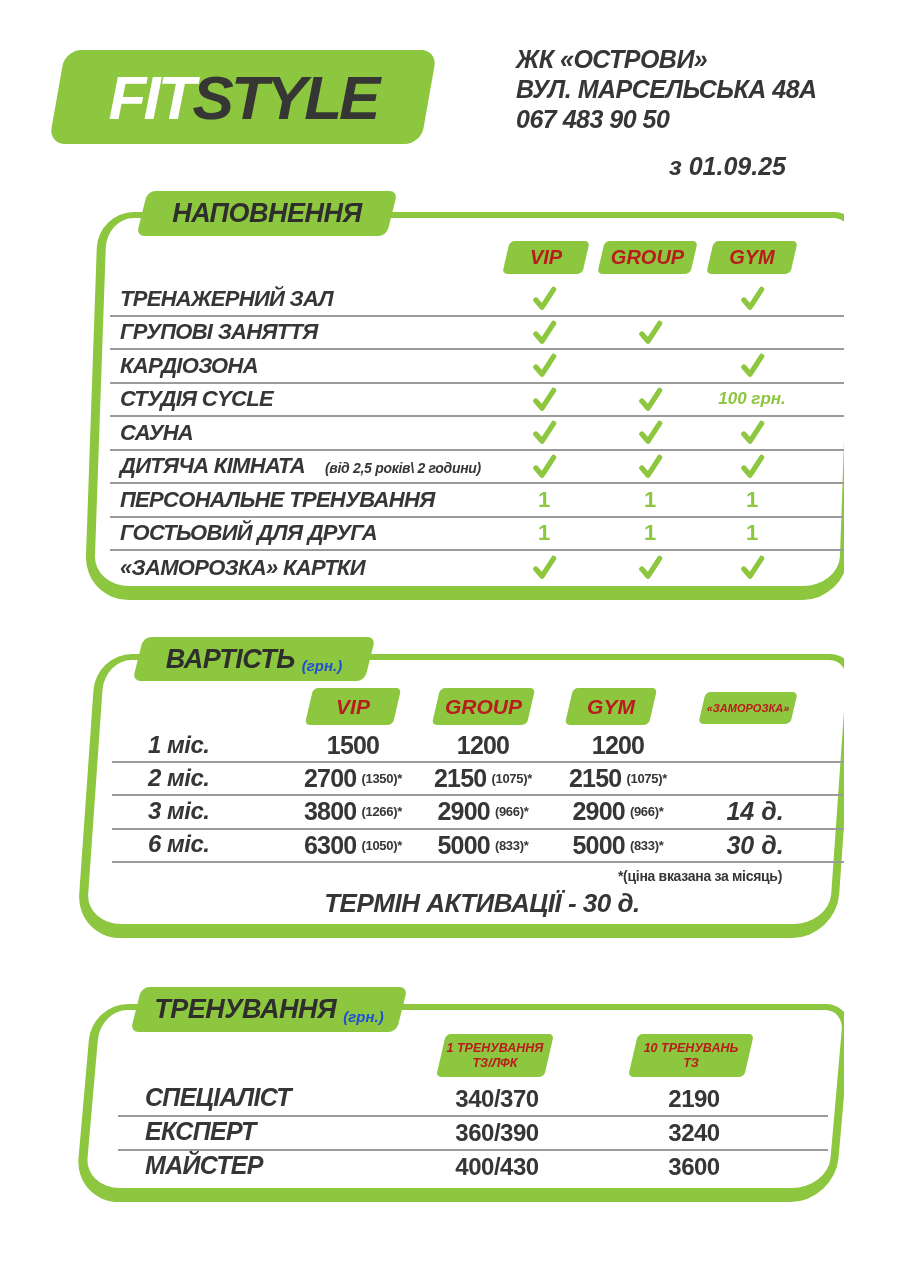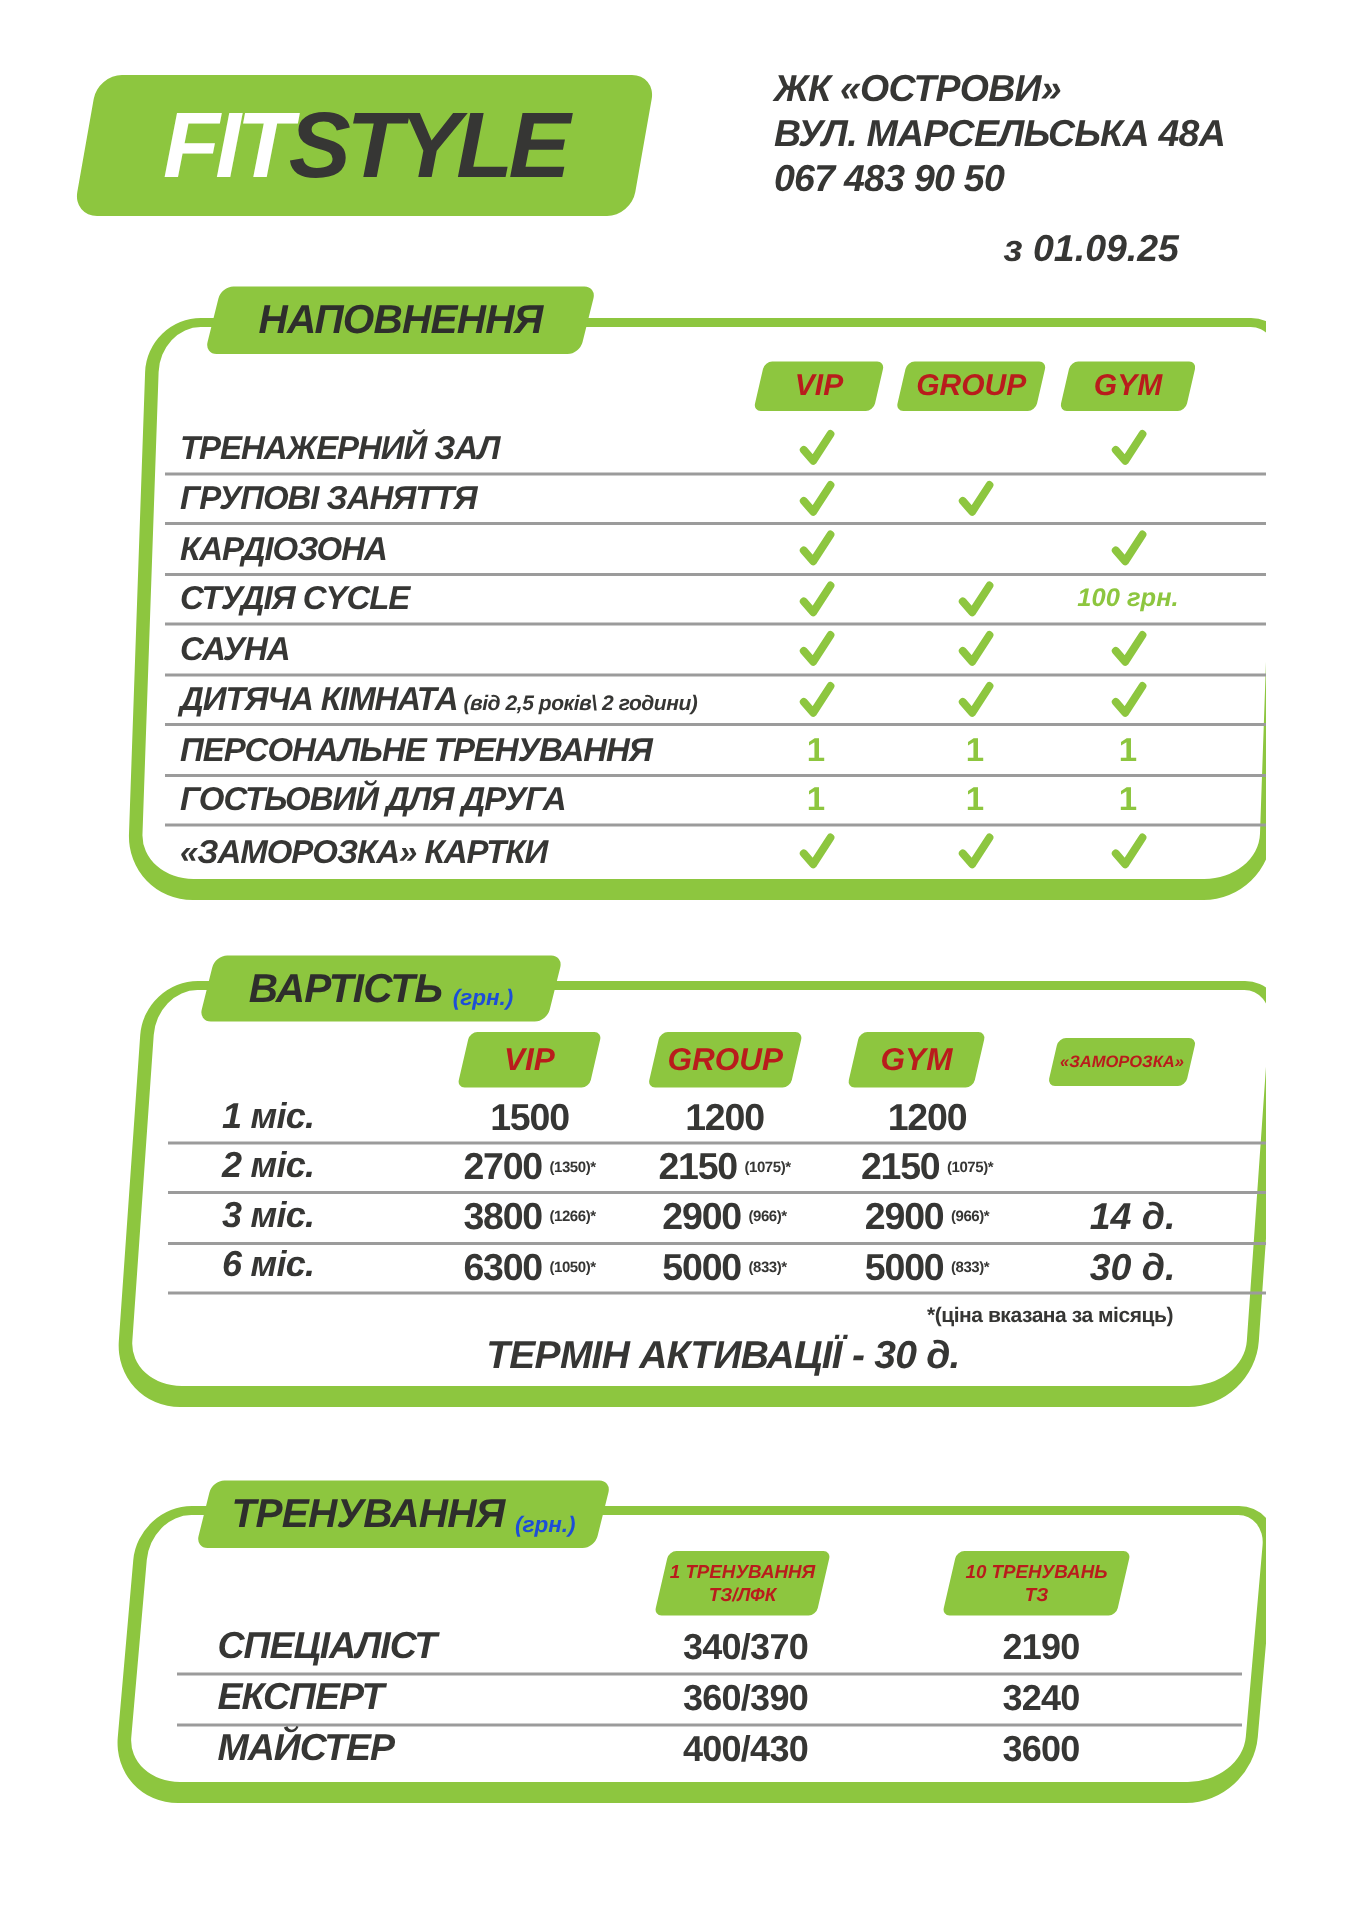--- a/index.html
+++ b/index.html
@@ -56,38 +56,38 @@
   .cb3{ top:1034px; height:43px; } .cb3 span{ font-size:12.5px; line-height:15px; }
   .cb3-one{ left:441px; width:108px; } .cb3-ten{ left:633px; width:116px; }
 
   
   .fill-rows{ position:absolute; left:110px; top:283px; width:744px; z-index:1; }
   .fill-row{ position:relative; height:33.5px; display:flex; align-items:center;
     border-bottom:2px solid var(--line); }
   .fill-row:last-child{ border-bottom:none; }
   .fill-label{ padding-left:10px; font-weight:bold; font-style:italic; font-size:22px;
     letter-spacing:-0.7px; white-space:nowrap; display:flex; align-items:baseline; }
-  .fill-note{ font-weight:bold; font-style:italic; font-size:14px; margin-left:4px; letter-spacing:-0.3px; }
+  .fill-note{ font-weight:bold; font-style:italic; font-size:14px; margin-left:20px; letter-spacing:-0.3px; }
   .fill-cell{ position:absolute; top:0; bottom:0; width:110px; display:flex;
     align-items:center; justify-content:center; }
   .fc0{ left:379px; } .fc1{ left:485px; } .fc2{ left:587px; }
   .cell-num{ color:var(--green); font-weight:bold; font-size:22px; }
   .cell-fee{ color:var(--green); font-weight:bold; font-style:italic; font-size:17px; white-space:nowrap; }
   .check-wrap{ display:flex; align-items:center; justify-content:center; }
 
   
   .price-rows{ position:absolute; left:112px; top:730px; width:740px; z-index:1; }
   .price-row{ position:relative; height:33.2px; border-bottom:2px solid var(--line); }
   .price-label{ position:absolute; left:36px; top:50%; transform:translateY(-54%);
     font-weight:bold; font-style:italic; font-size:24px; letter-spacing:-0.5px; white-space:nowrap; }
   .price-cell{ position:absolute; top:0; bottom:0; width:170px; display:flex;
     align-items:center; justify-content:center; }
   .pc0{ left:156px; } .pc1{ left:286px; } .pc2{ left:421px; }
   .price-main{ font-weight:bold; font-size:25px; letter-spacing:-0.8px; }
-  .price-sub{ font-weight:bold; font-size:10px; margin-left:5px; letter-spacing:-0.3px; }
+  .price-sub{ font-weight:bold; font-size:13px; margin-left:5px; letter-spacing:-0.3px; }
   .price-frz{ position:absolute; top:0; bottom:0; left:583px; width:120px; display:flex;
     align-items:center; justify-content:center; font-weight:bold; font-style:italic;
     font-size:25px; white-space:nowrap; }
   .footnote{ position:absolute; right:62px; top:868px; font-weight:bold; font-size:14px;
     letter-spacing:-0.3px; z-index:1; }
   .activation{ position:absolute; left:112px; top:888px; width:740px; text-align:center;
     font-weight:bold; font-style:italic; font-size:26px; letter-spacing:-0.5px; z-index:1; }
 
   
   .training-rows{ position:absolute; left:118px; top:1083px; width:710px; z-index:1; }

